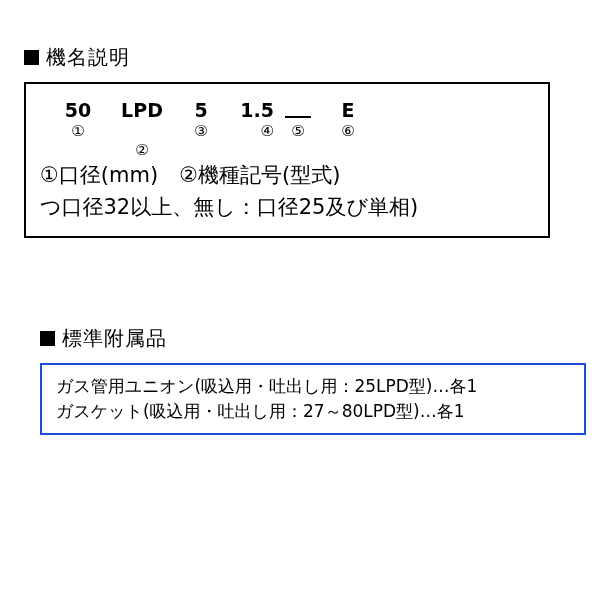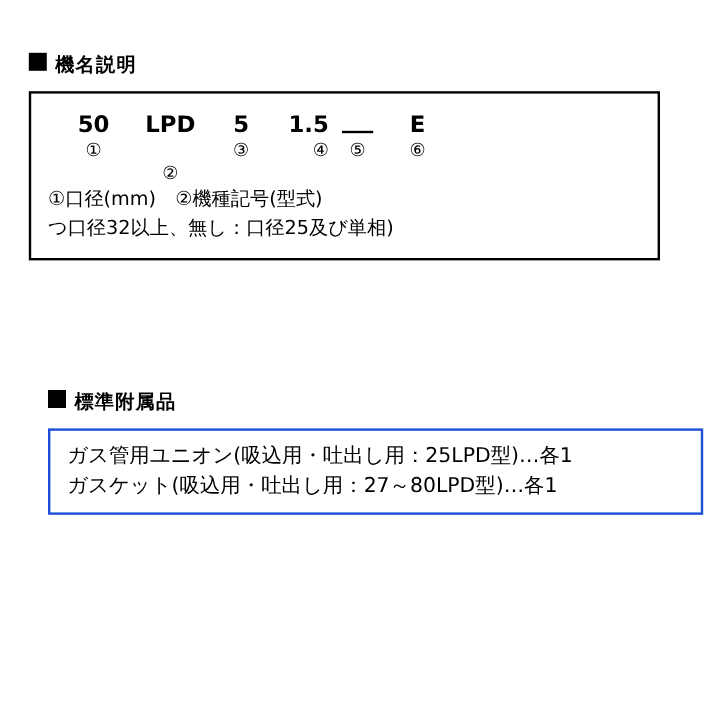--- a/index.html
+++ b/index.html
@@ -17,24 +17,24 @@
   .page {
     position: relative;
     width: 600px;
     height: 600px;
     overflow: hidden;
   }
 
   
   .section-heading {
     display: flex;
-    align-items: flex-start;
+    align-items: center;
     gap: 7px;
-    font-size: 16px;
-    font-weight: bold;
+    font-size: 20px;
+    font-weight: normal;
     letter-spacing: 1px;
   }
   .sq-bullet {
     width: 15px;
     height: 15px;
     background: #000;
     display: inline-block;
     flex: 0 0 auto;
   }
 
@@ -86,21 +86,21 @@
   .dash {
     display: inline-block;
     width: 26px;
     border-bottom: 2px solid #000;
     vertical-align: middle;
     height: 10px;
   }
 
   .legend {
     margin-top: 14px;
-    font-size: 16px;
+    font-size: 21px;
     line-height: 1.52;
     letter-spacing: 0px;
   }
   .legend-line {
     white-space: pre;
   }
 
   
   #sec-acc {
     position: absolute;

